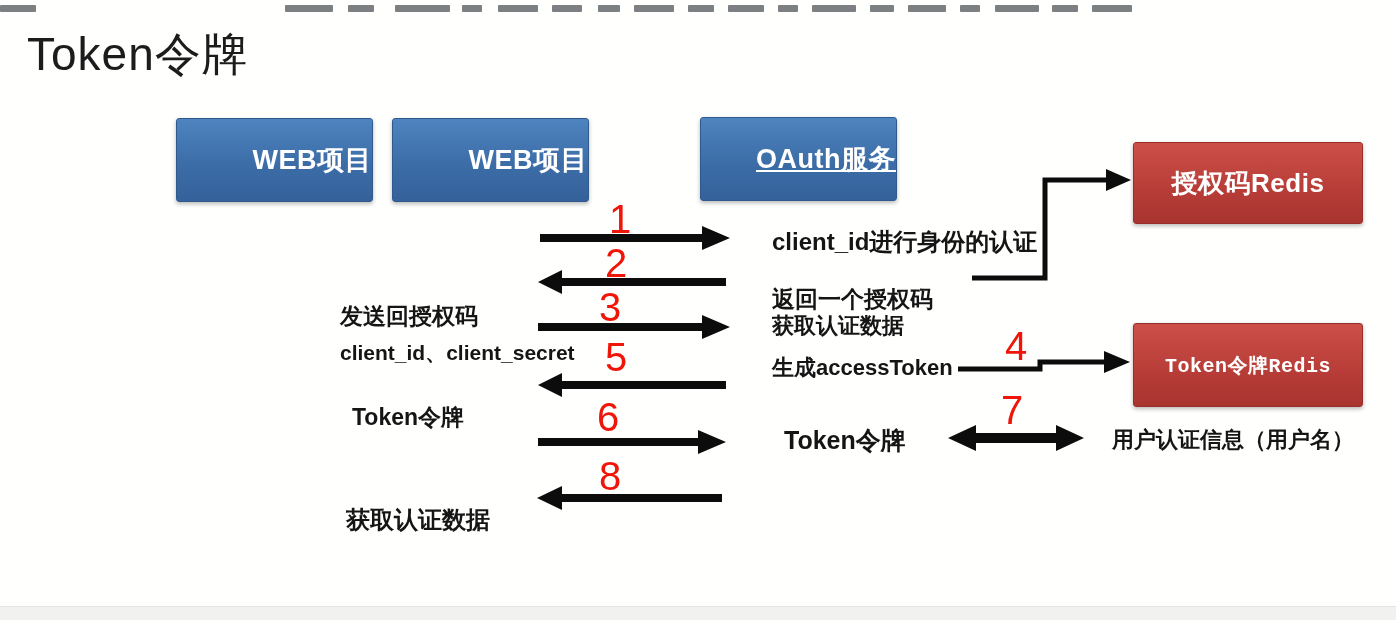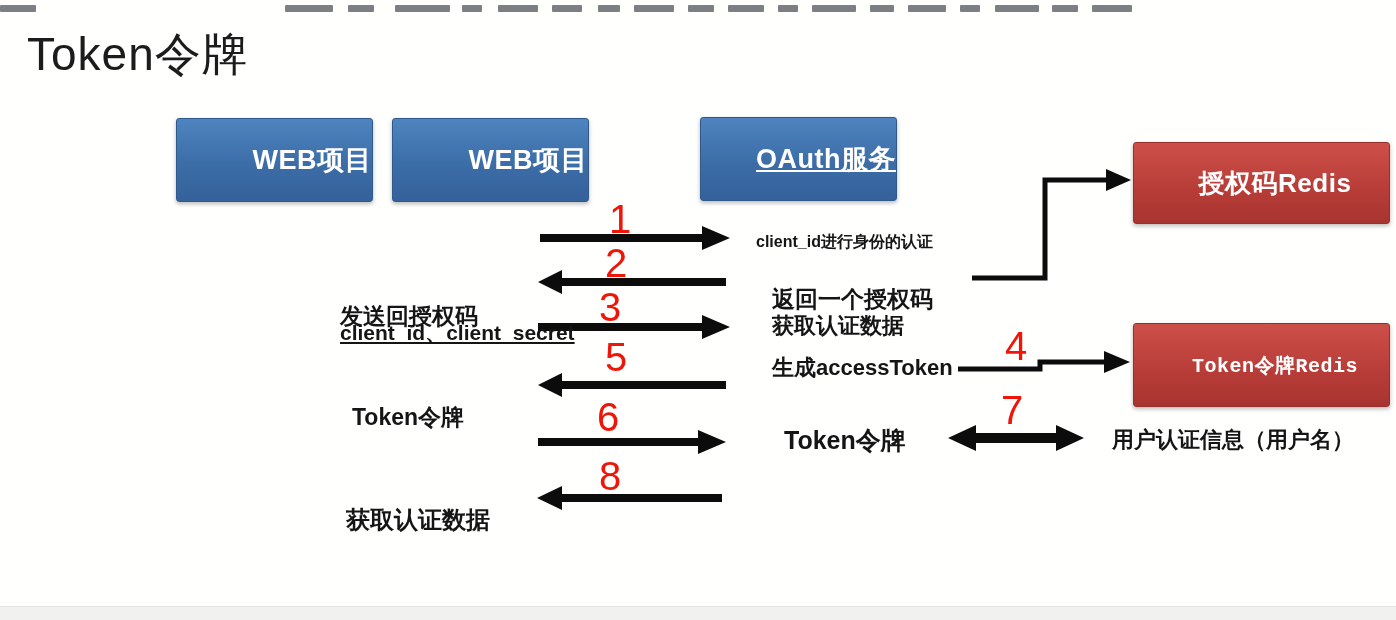--- a/index.html
+++ b/index.html
@@ -29,41 +29,40 @@
     font-size:27px;letter-spacing:.5px;
   }
   .node.blue{
     background:linear-gradient(180deg,#4e84bf 0%,#3c6da7 55%,#35619a 100%);
     border:1px solid #30598e;
     justify-content:flex-end;
   }
   .node.red{
     background:linear-gradient(180deg,#cd4f49 0%,#b73c37 60%,#a83430 100%);
     border:1px solid #97302c;
-    padding-left:27px;
   }
   .node-web1{left:176px;top:118px;width:195px;height:82px;}
   .node-web2{left:392px;top:118px;width:195px;height:82px;}
   .node-oauth{left:700px;top:117px;width:195px;height:82px;text-decoration:underline;}
   .node-redis-auth{left:1133px;top:142px;width:228px;height:80px;font-size:26px;}
   .node-redis-token{left:1133px;top:323px;width:228px;height:82px;font-size:20px;font-family:Liberation Mono, monospace;}
   
   .step-num{
     color:#ef1508;font-size:40px;line-height:1;transform:translate(-50%,-50%);
     font-weight:400;
   }
   
   .lbl{
     color:#151515;font-weight:bold;white-space:nowrap;transform:translateY(-50%);
   }
   .lbl-send-code   {left:340px;top:316px;font-size:23px;}
-  .lbl-credentials {left:340px;top:333px;font-size:21px;text-decoration:underline;}
+  .lbl-credentials {left:340px;top:353px;font-size:21px;}
   .lbl-token-left  {left:352px;top:417px;font-size:23px;}
   .lbl-get-data    {left:346px;top:520px;font-size:24px;}
-  .lbl-client-auth {left:756px;top:242px;font-size:16px;}
+  .lbl-client-auth {left:772px;top:242px;font-size:24px;}
   .lbl-return-code {left:772px;top:299px;font-size:23px;}
   .lbl-code-check  {left:772px;top:326px;font-size:22px;}
   .lbl-gen-token   {left:772px;top:368px;font-size:22px;}
   .lbl-token-right {left:784px;top:440px;font-size:25px;}
   .lbl-user-info   {left:1112px;top:440px;font-size:22px;}
   
   #arrow-layer{left:0;top:0;width:1396px;height:620px;pointer-events:none;}
   .arrow{fill:#0c0c0c;}
   .conn{stroke:#0c0c0c;stroke-width:5;fill:none;}
 </style>

